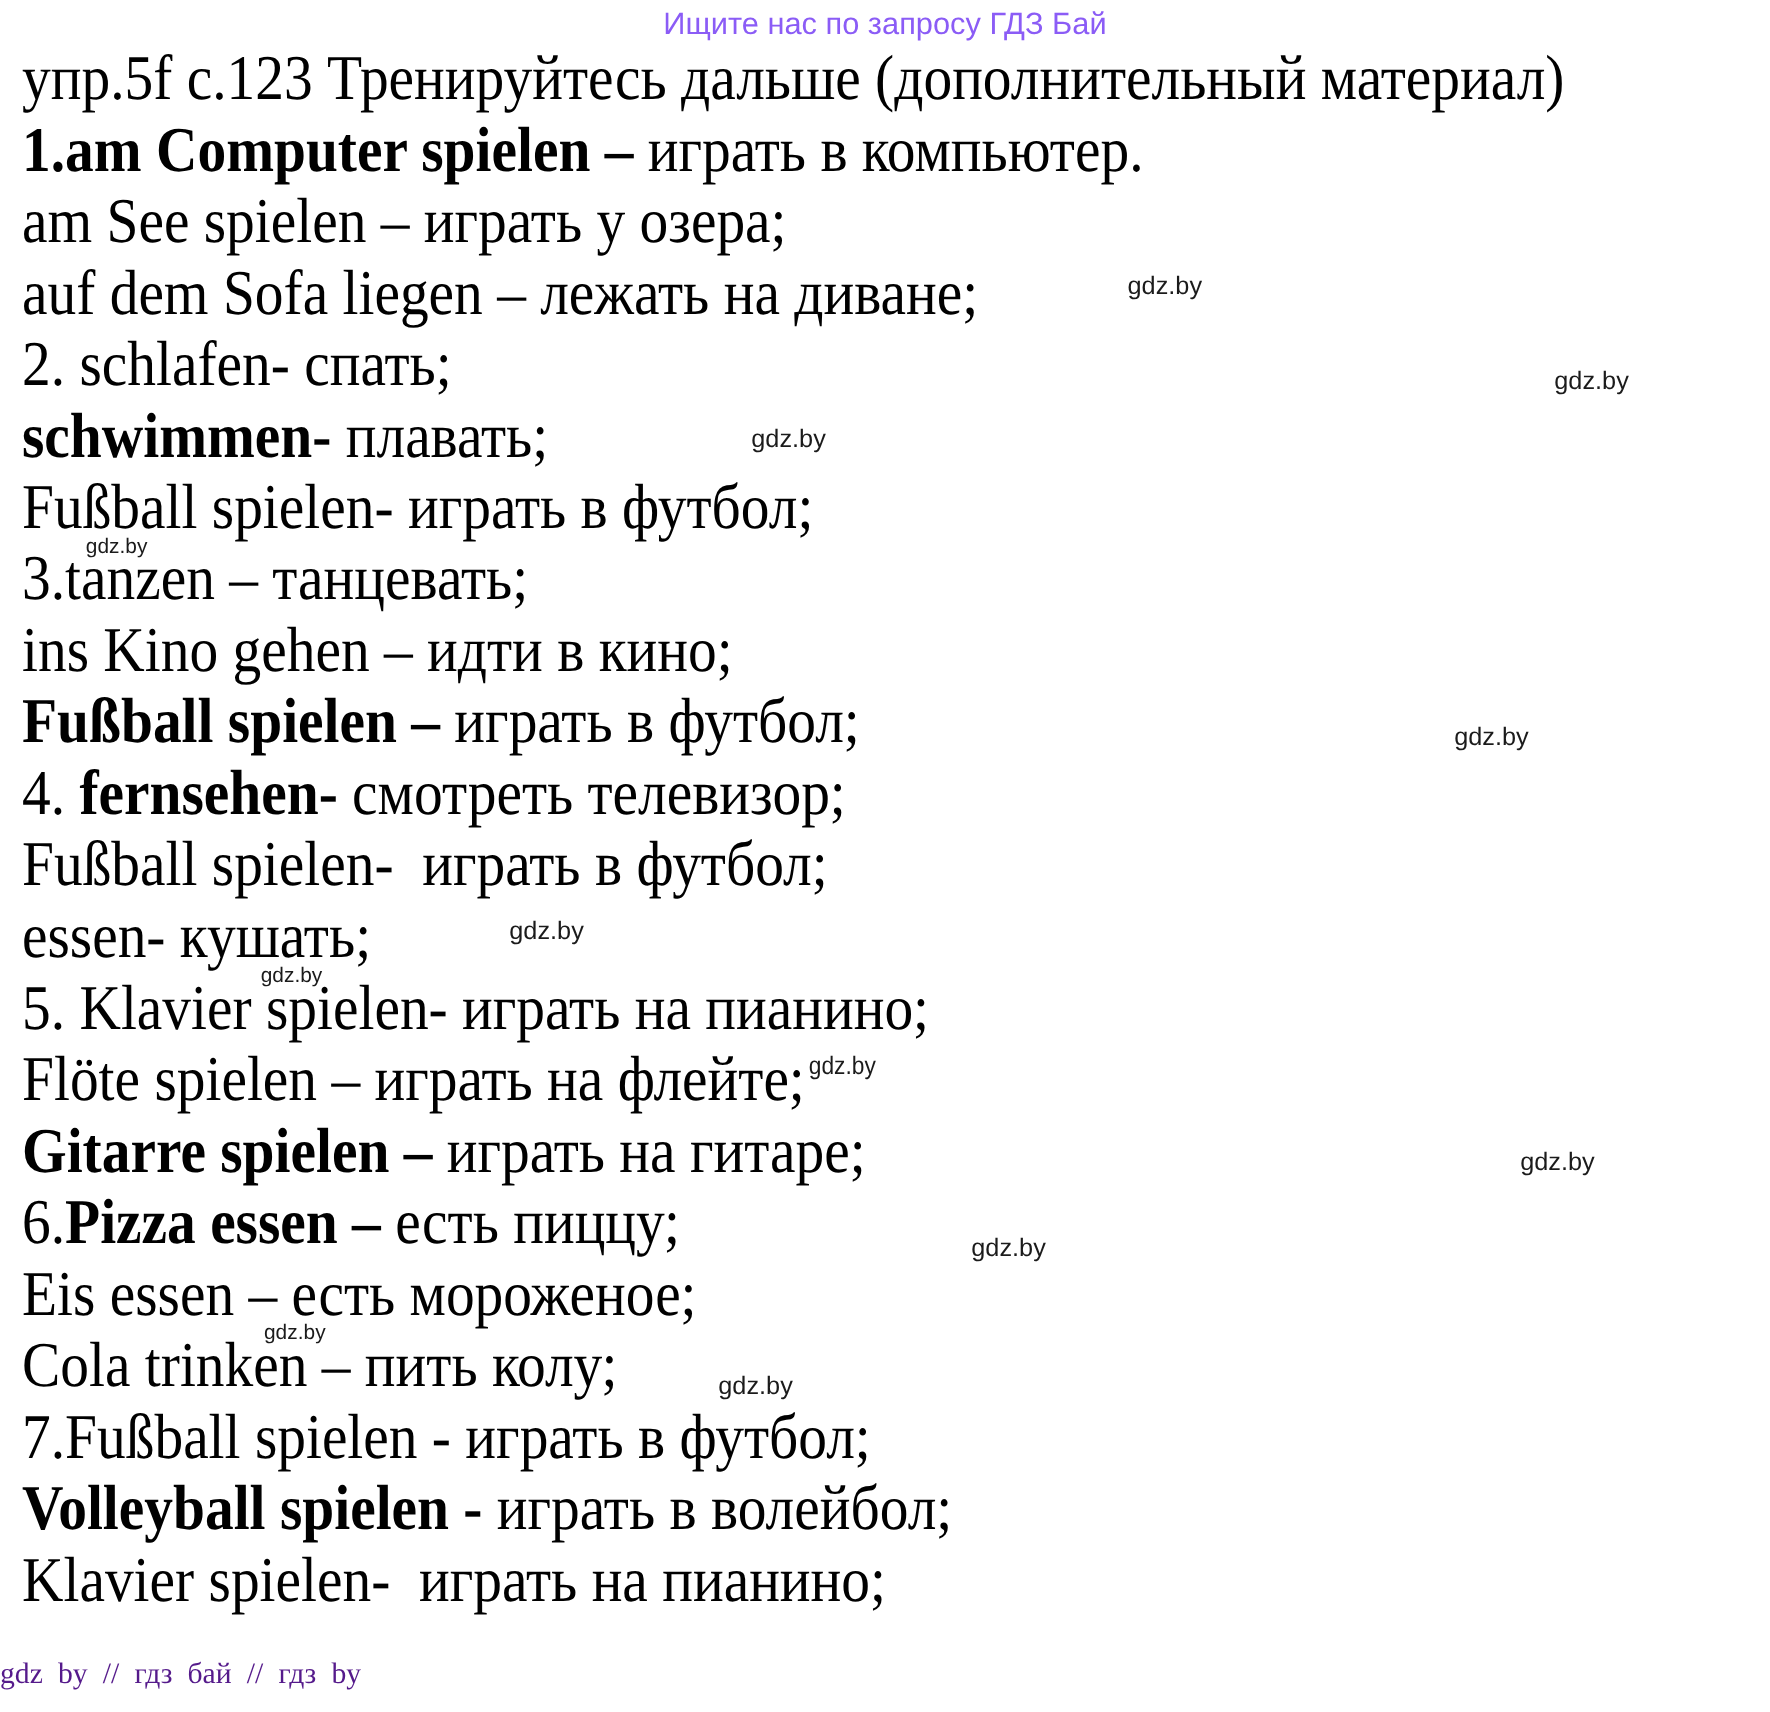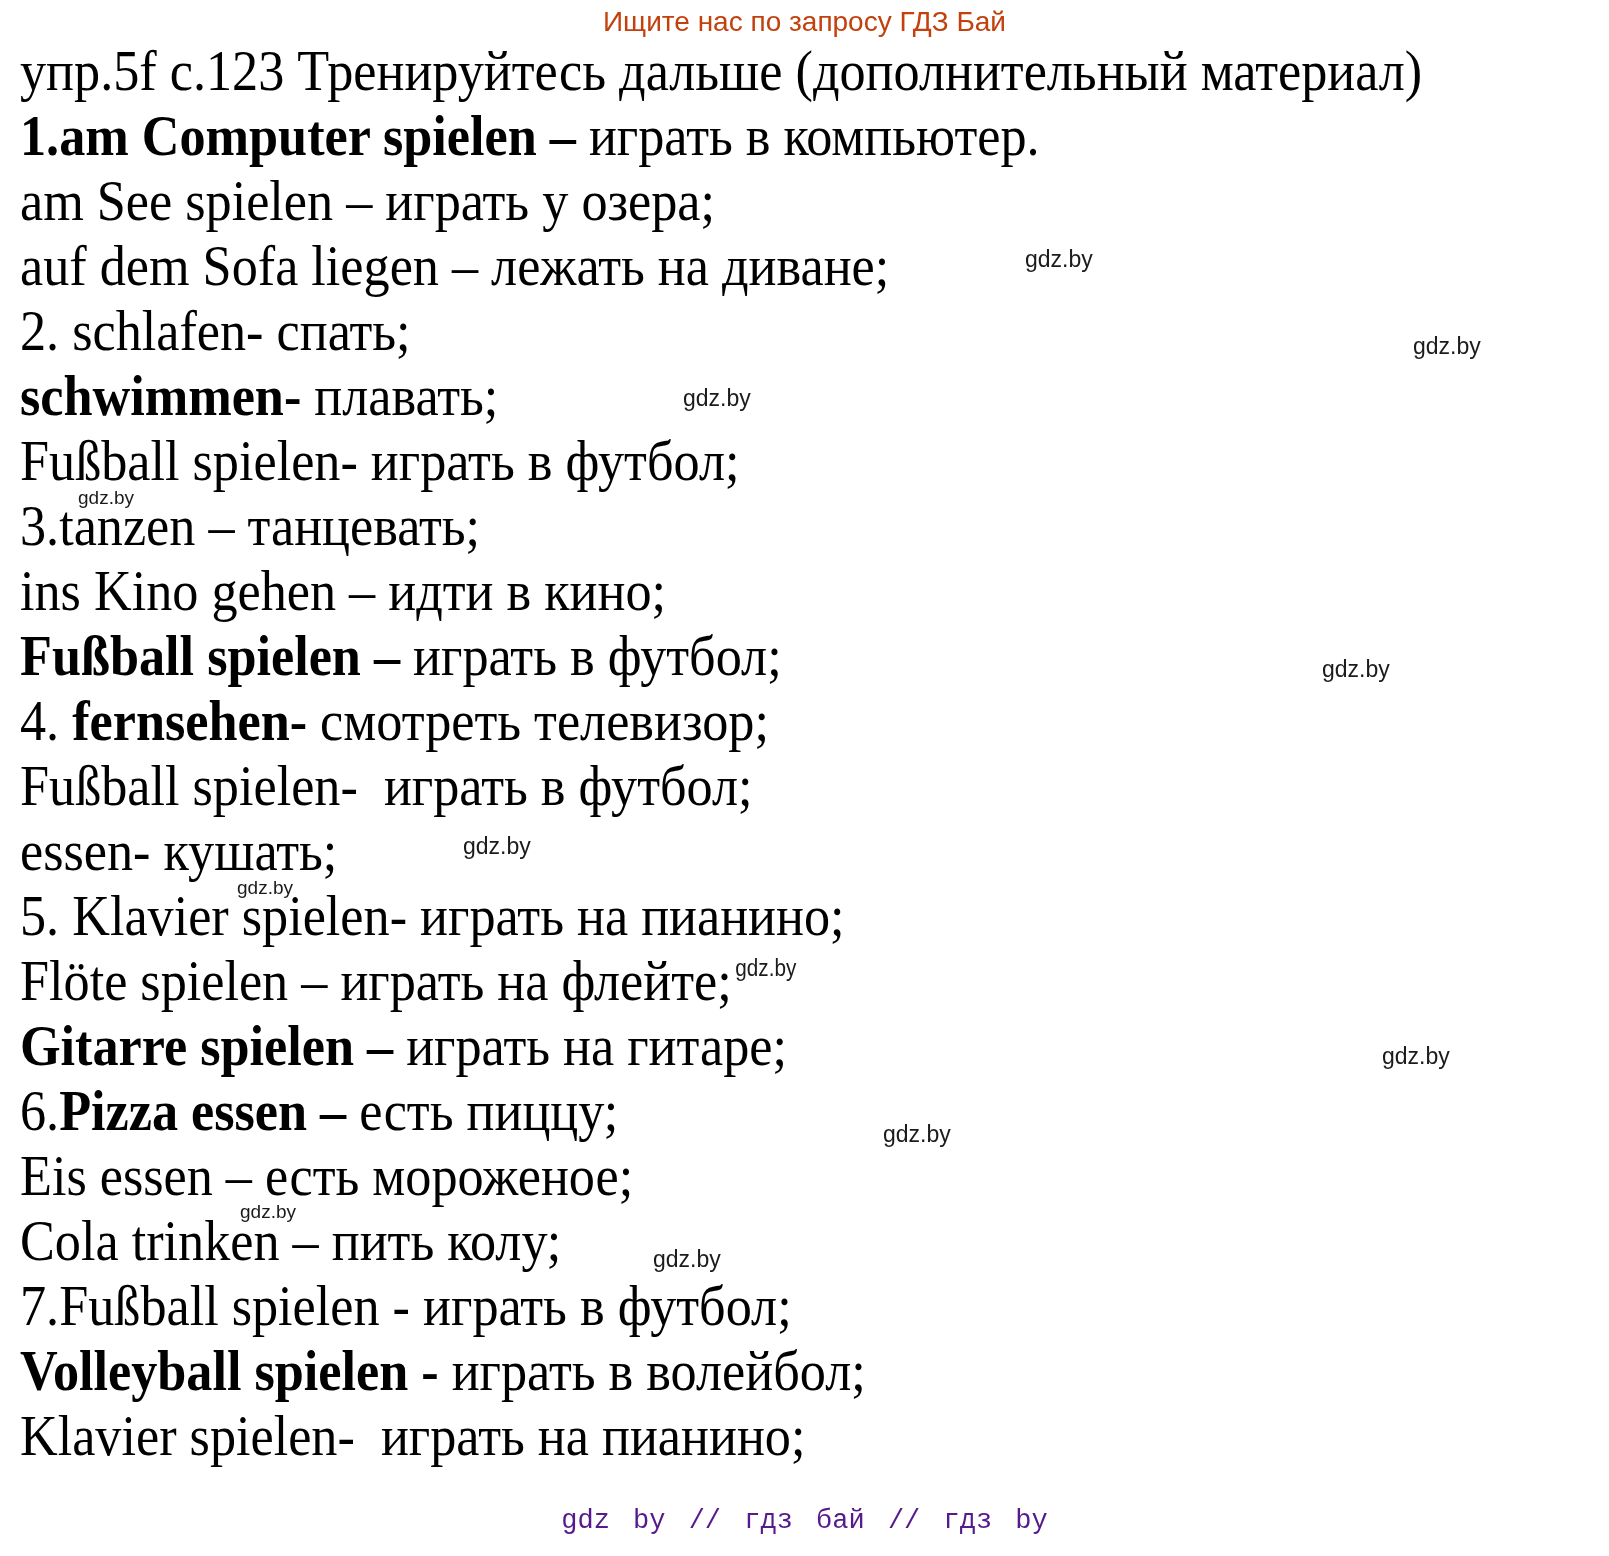--- a/index.html
+++ b/index.html
@@ -36,30 +36,29 @@
     color: #1b1b1b;
   }
   .wm {
     position: absolute;
     font-family: "Liberation Sans", sans-serif;
     color: #1b1b1b;
     white-space: nowrap;
   }
   .footer {
     position: absolute; top: 1506px; left: 0; width: 100%;
-    text-align: center;
-    font-family: Liberation Mono, monospace;
+    font-family: Liberation Serif, serif;
     font-size: 27px;
     word-spacing: 7px;
   }
 </style>
 </head>
 <body>
 
-<div class="promo" style="color: #c2410c;">Ищите нас по запросу ГДЗ Бай</div>
+<div class="promo" style="color: #8b5cf6;">Ищите нас по запросу ГДЗ Бай</div>
 
 <div class="content">
     <div class="line"><span class="seg-r">упр.5f с.123 Тренируйтесь дальше (дополнительный материал)</span></div>
     <div class="line"><span class="seg-b">1.am Computer spielen –</span><span class="seg-r"> играть в компьютер.</span></div>
     <div class="line"><span class="seg-r">am See spielen – играть у озера;</span></div>
     <div class="line"><span class="seg-r">auf dem Sofa liegen – лежать на диване;</span></div>
     <div class="line"><span class="seg-r">2. schlafen- спать;</span></div>
     <div class="line"><span class="seg-b">schwimmen-</span><span class="seg-r"> плавать;</span></div>
     <div class="line"><span class="seg-r">Fußball spielen- играть в футбол;</span></div>
     <div class="line"><span class="seg-r">3.tanzen – танцевать;</span></div>

